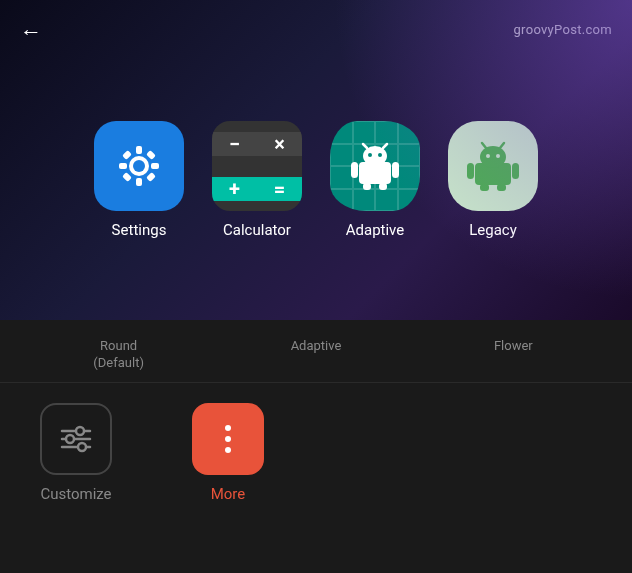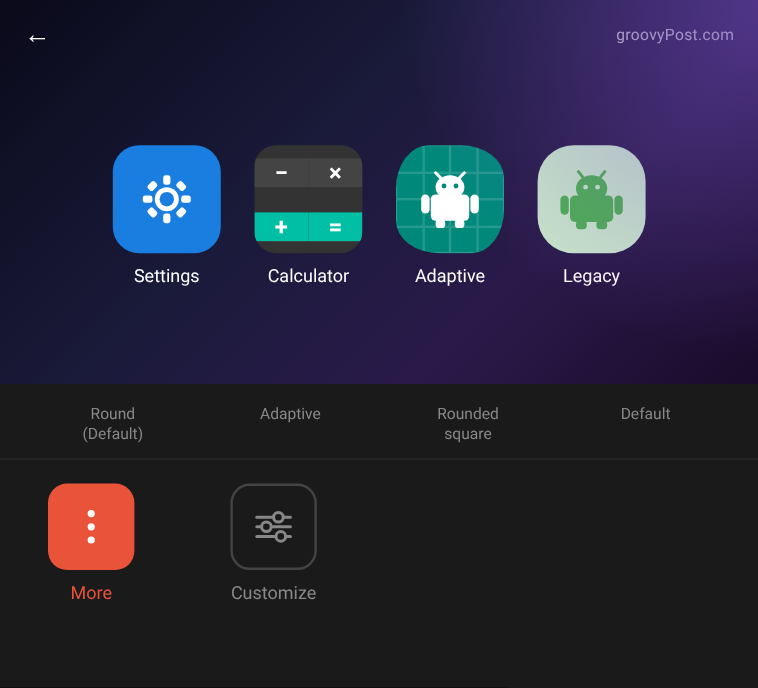--- a/index.html
+++ b/index.html
@@ -354,52 +354,49 @@
   <div class="shape-options">
 
     <div class="shape-option">
       <span class="shape-label">Round<br>(Default)</span>
     </div>
 
     <div class="shape-option">
       <span class="shape-label">Adaptive</span>
     </div>
 
+
     <div class="shape-option">
-      <span class="shape-label">Rounded<br>square</span>
-    </div>
-
-    <div class="shape-option">
-      <span class="shape-label">Default</span>
+      <span class="shape-label">Flower</span>
     </div>
 
   </div>
 
   <div class="bottom-icons">
-
-    <div class="bottom-item">
-      <div class="more-icon">
-        <div class="three-dots">
-          <div class="dot"></div>
-          <div class="dot"></div>
-          <div class="dot"></div>
-        </div>
-      </div>
-      <span class="bottom-label more-label">More</span>
-    </div>
 
     <div class="bottom-item">
       <div class="customize-icon">
         <svg width="36" height="36" viewBox="0 0 36 36">
           <line x1="4" y1="10" x2="32" y2="10" stroke="#888" stroke-width="2.5" stroke-linecap="round"></line>
           <line x1="4" y1="18" x2="32" y2="18" stroke="#888" stroke-width="2.5" stroke-linecap="round"></line>
           <line x1="4" y1="26" x2="32" y2="26" stroke="#888" stroke-width="2.5" stroke-linecap="round"></line>
           <circle cx="22" cy="10" r="4" fill="#1a1a1a" stroke="#888" stroke-width="2.5"></circle>
           <circle cx="12" cy="18" r="4" fill="#1a1a1a" stroke="#888" stroke-width="2.5"></circle>
           <circle cx="24" cy="26" r="4" fill="#1a1a1a" stroke="#888" stroke-width="2.5"></circle>
         </svg>
       </div>
       <span class="bottom-label customize-label">Customize</span>
     </div>
 
+    <div class="bottom-item">
+      <div class="more-icon">
+        <div class="three-dots">
+          <div class="dot"></div>
+          <div class="dot"></div>
+          <div class="dot"></div>
+        </div>
+      </div>
+      <span class="bottom-label more-label">More</span>
+    </div>
+
   </div>
 
 </div>
 
 </body></html>

